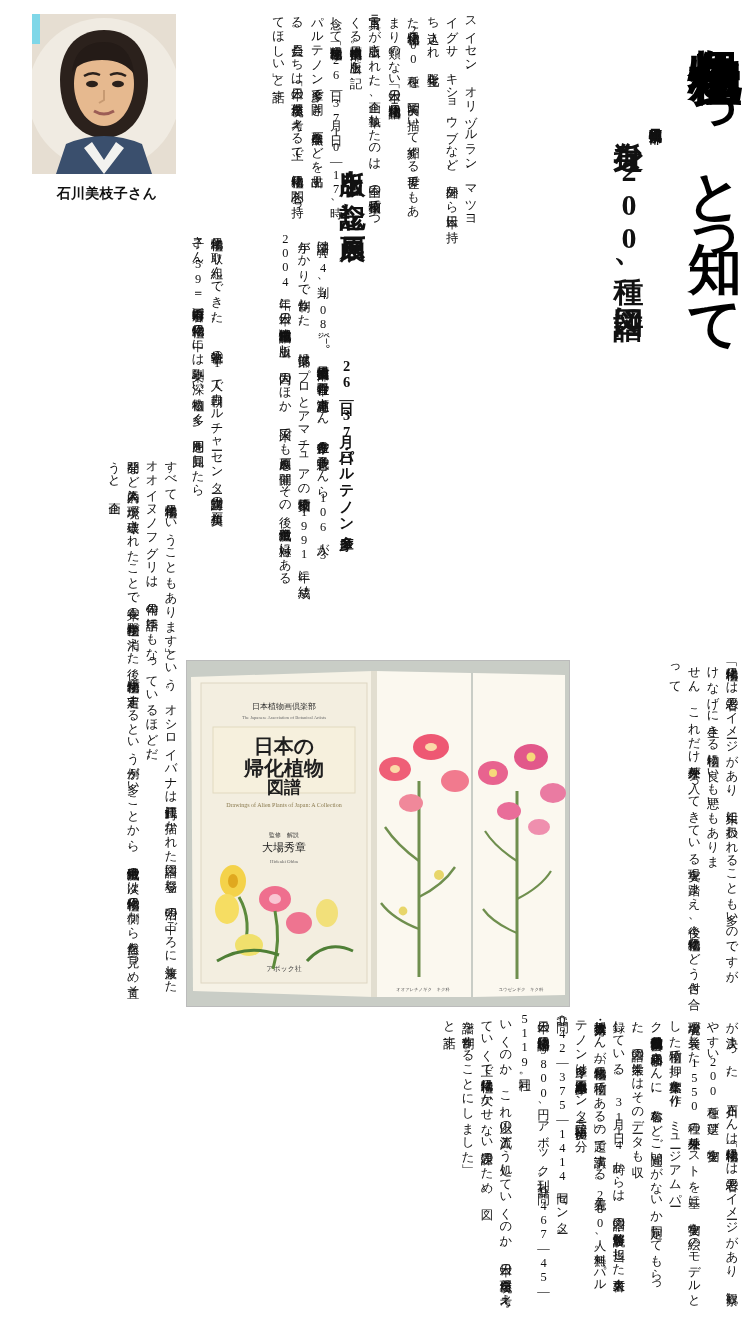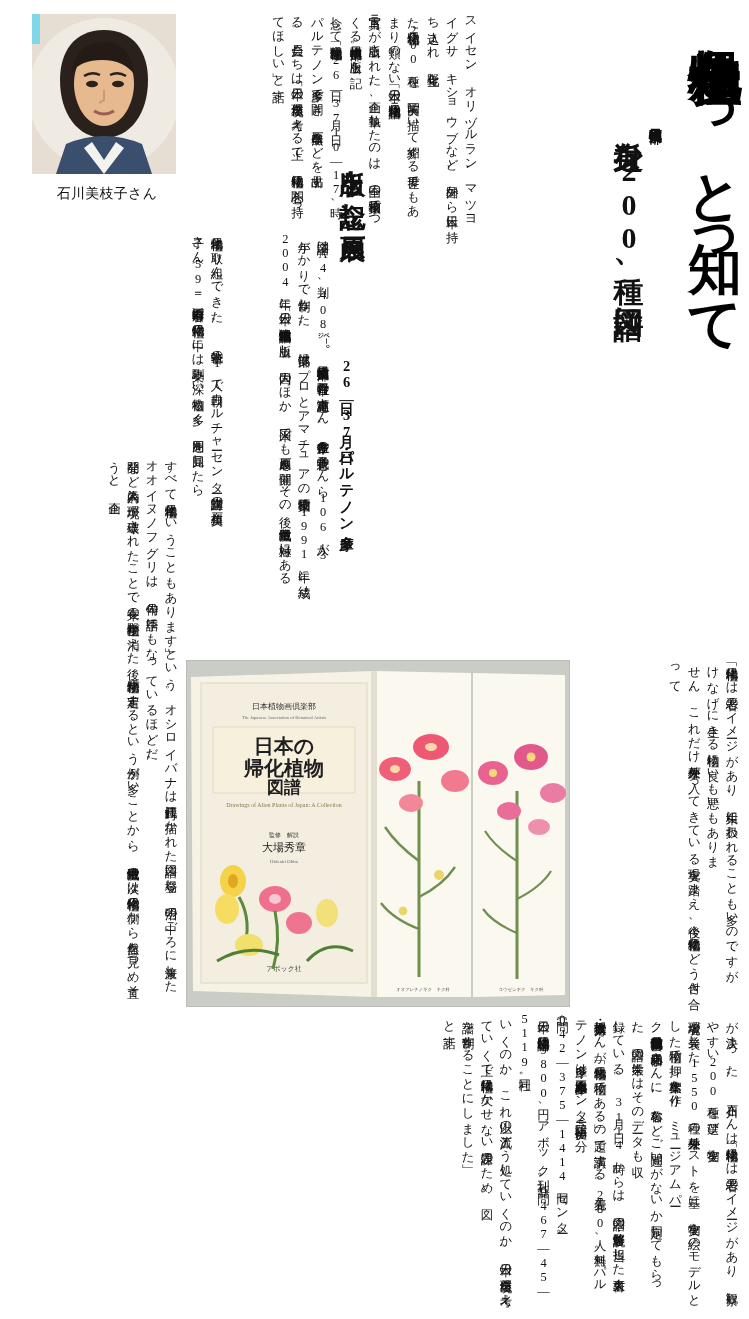--- a/index.html
+++ b/index.html
@@ -104,21 +104,21 @@
     position:absolute;inset:0;
     background:#e9e2d8;
     overflow:hidden;
   }
   .caption-person{
     position:absolute;
     top:185px; left:32px;
     width:150px;
     text-align:center;
     font-size:14px;
-    font-weight:normal;
+    font-weight:bold;
     letter-spacing:0.02em;
   }
 
   
   .leftblock{
     position:absolute;
     top:228px; left:16px;
     width:210px; height:420px;
     display:flex;flex-direction:row-reverse;
   }

